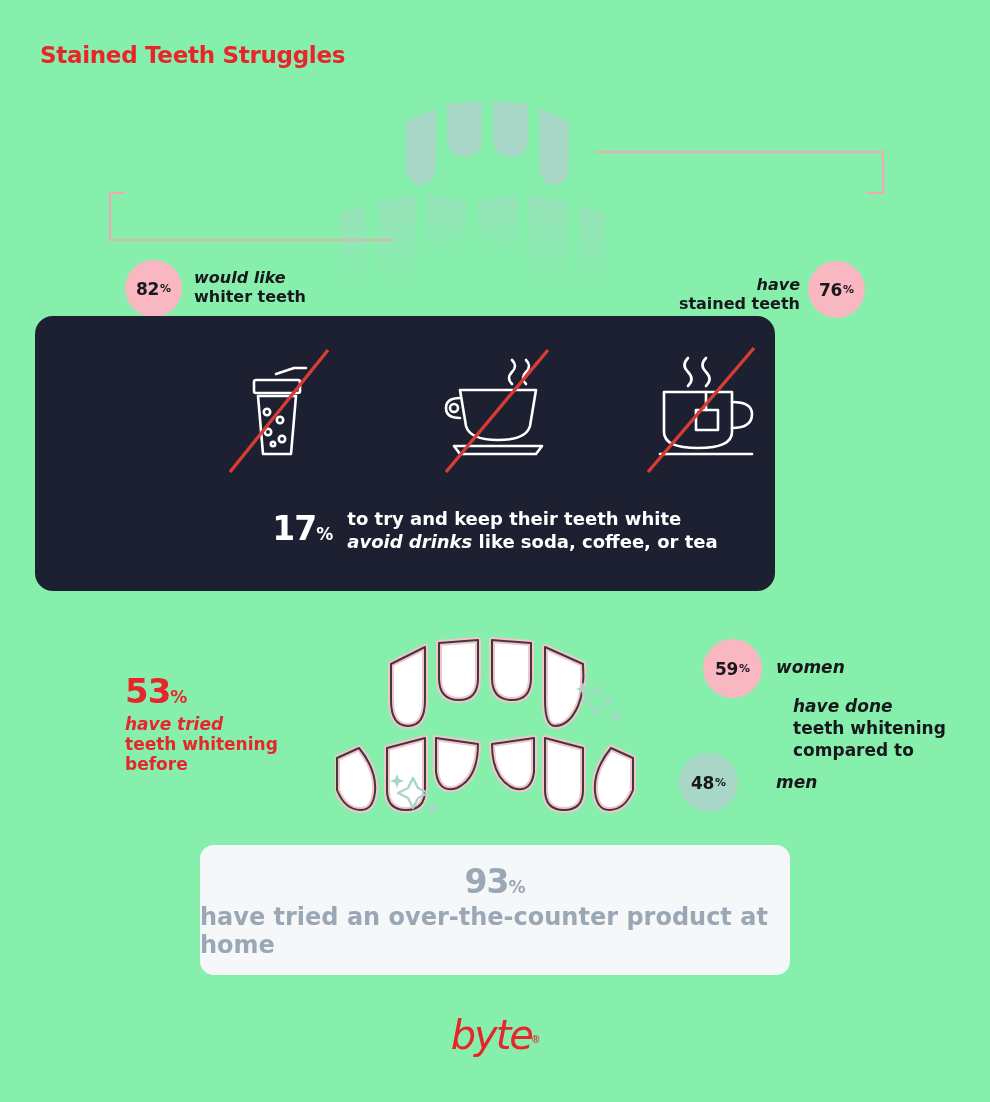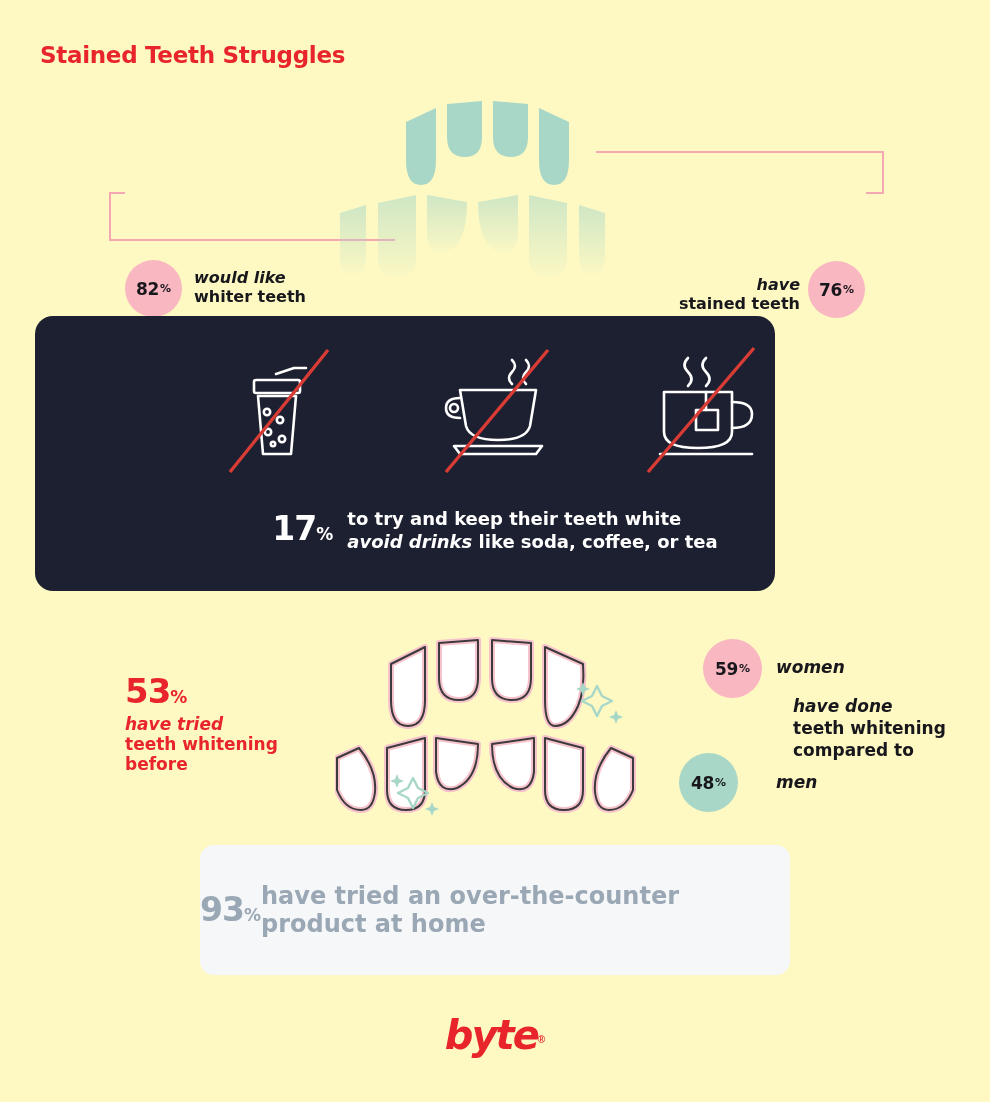--- a/index.html
+++ b/index.html
@@ -7,21 +7,21 @@
     width: 990px;
     height: 1102px;
     background: #ffffff;
     font-family: "Liberation Sans", sans-serif;
     overflow: hidden;
   }
   #page {
     position: relative;
     width: 990px;
     height: 1102px;
-    background: #fef9c3;
+    background: #86efac;
   }
 
   
   .title {
     position: absolute;
     left: 40px;
     top: 42px;
     font-size: 23px;
     font-weight: bold;
     color: #E8252A;
@@ -173,21 +173,21 @@
   
   #otc-panel {
     position: absolute;
     left: 200px;
     top: 845px;
     width: 590px;
     height: 130px;
     background: #F5F7F9;
     border-radius: 14px;
     display: flex;
-    flex-direction: row;
+    flex-direction: column;
     align-items: center;
     justify-content: center;
   }
   #otc-pct {
     font-family: "DejaVu Sans", sans-serif;
     color: #9AA7B5;
     white-space: nowrap;
     margin-bottom: 2px;
   }
   #otc-pct .num { font-size: 33px; font-weight: bold; letter-spacing: -1px; }
@@ -202,21 +202,21 @@
   
   #logo {
     position: absolute;
     left: 0; top: 1012px;
     width: 990px;
     text-align: center;
   }
   #logo .word {
     font-family: "DejaVu Sans", sans-serif;
     font-size: 40px;
-    font-weight: bold;
+    font-weight: normal;
     font-style: italic;
     color: #E8252A;
     letter-spacing: -2px;
   }
   #logo .reg {
     font-size: 10px;
     font-weight: bold;
     color: #E8252A;
     vertical-align: super;
   }

